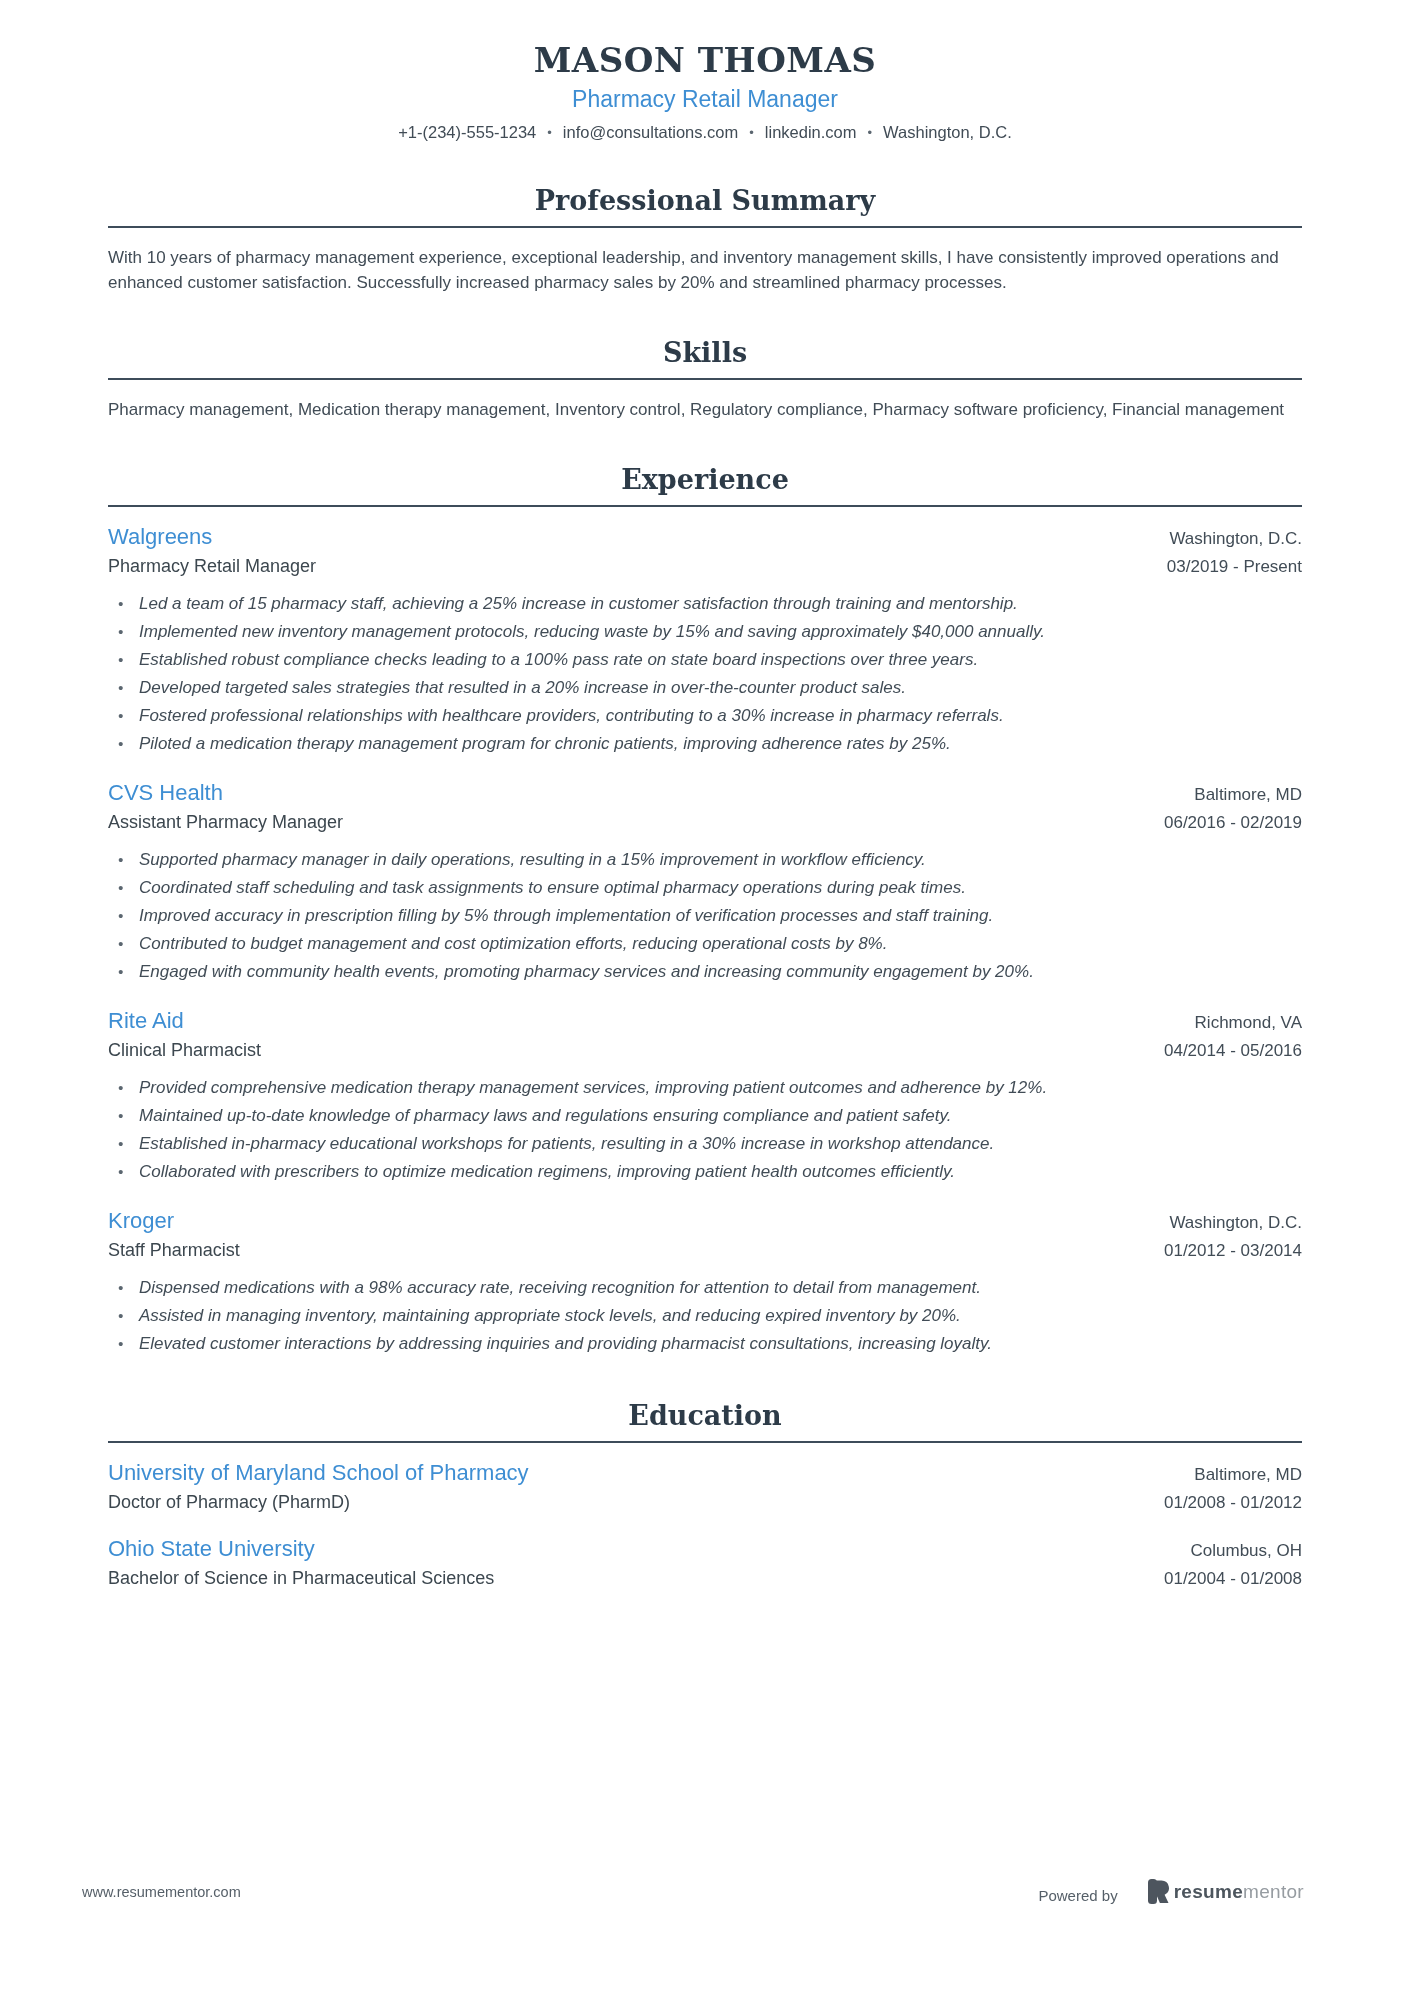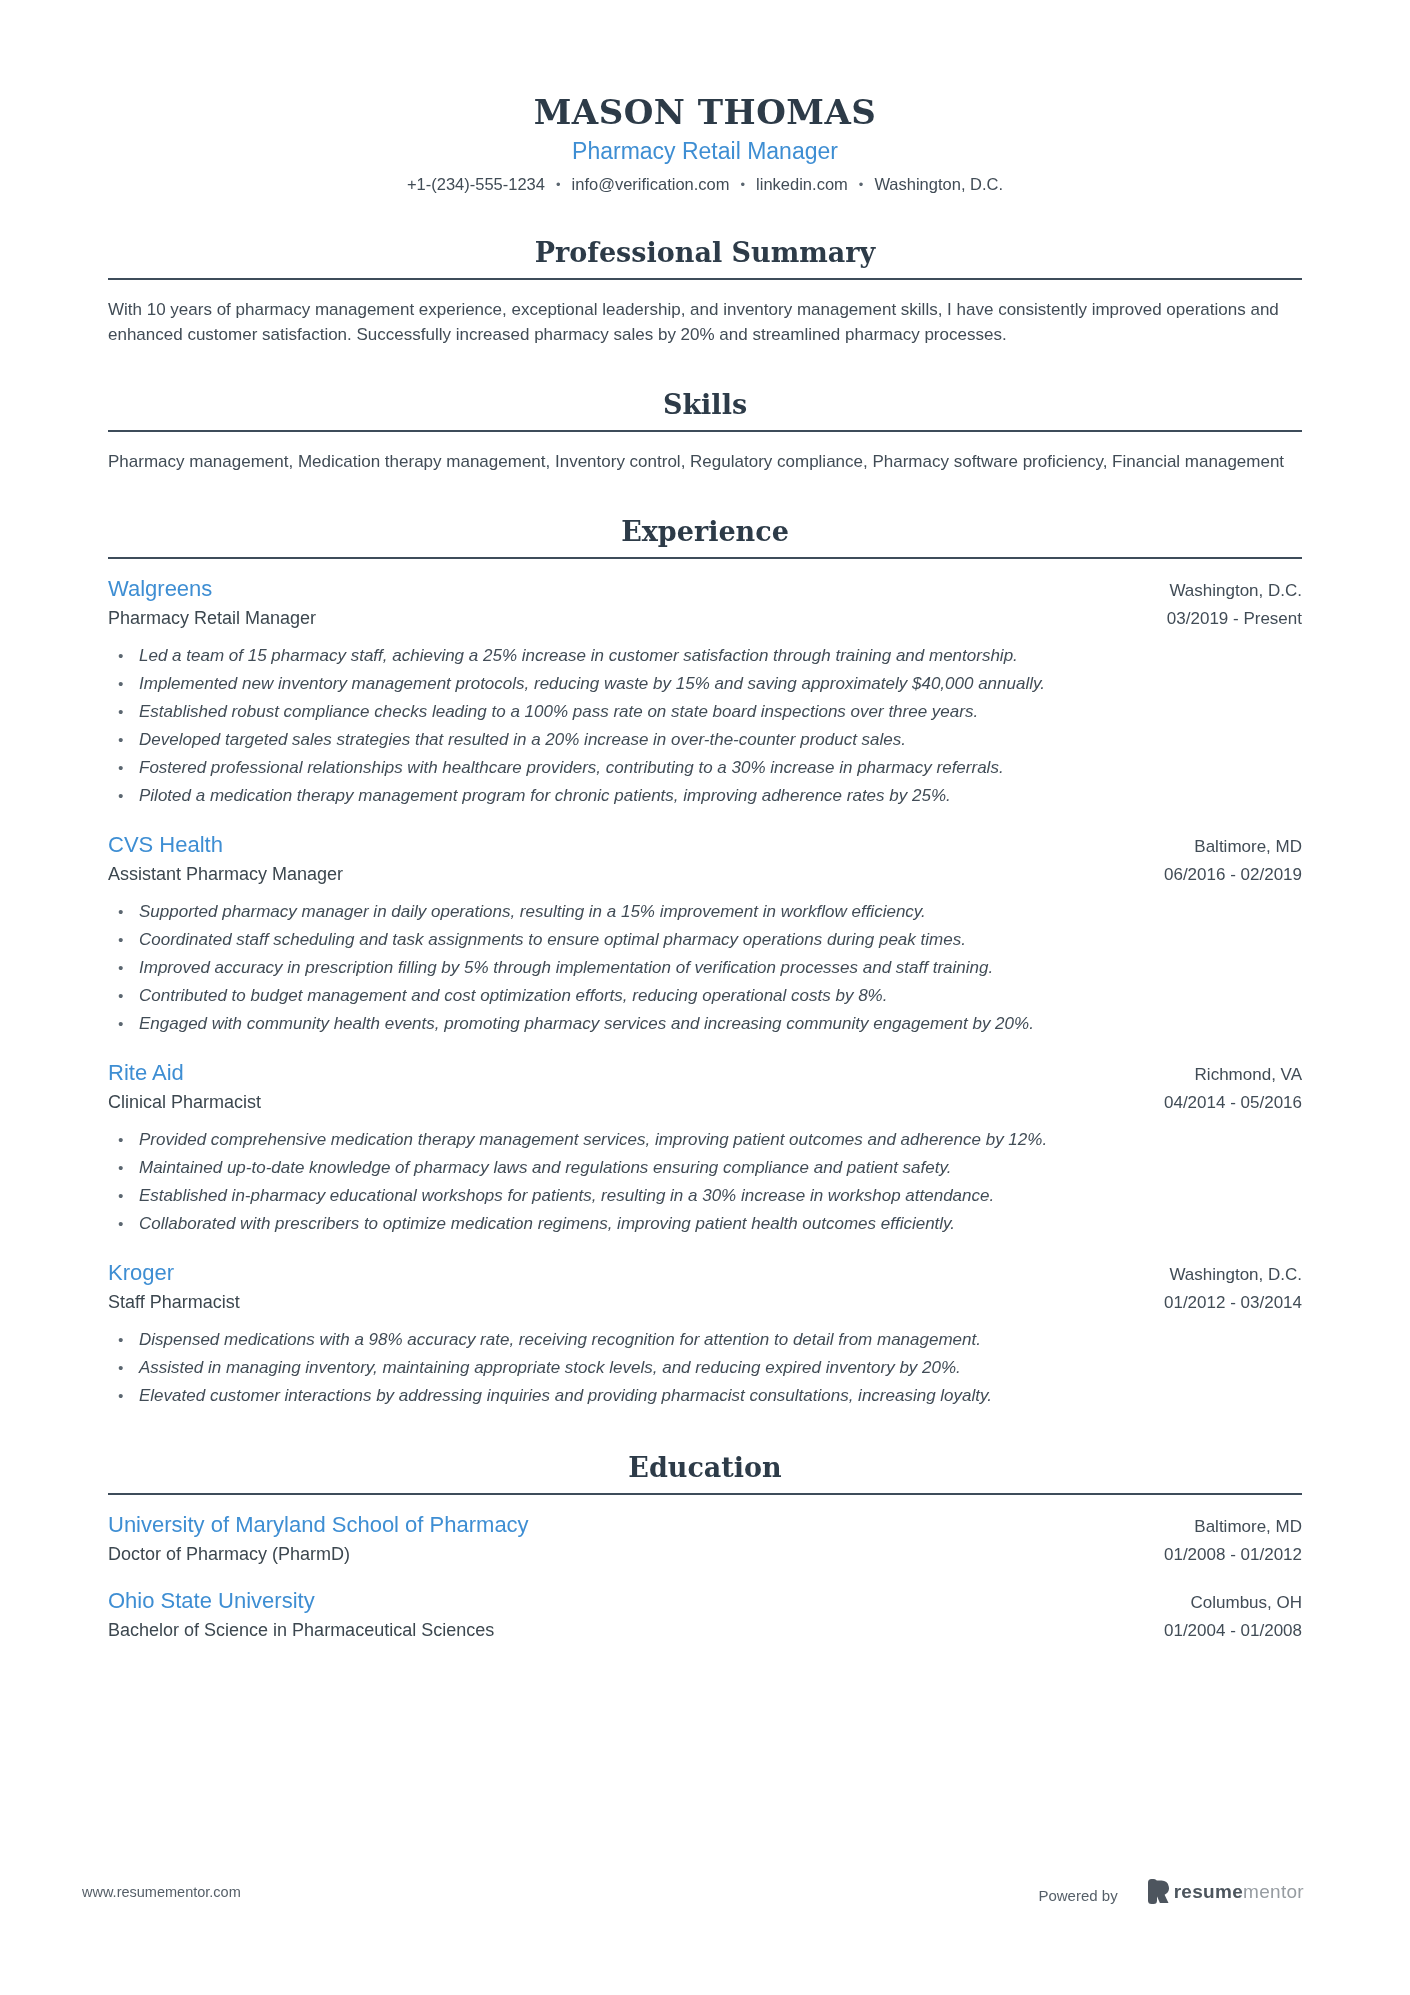--- a/index.html
+++ b/index.html
@@ -5,21 +5,21 @@
   * { box-sizing: border-box; margin: 0; padding: 0; }
   html, body { background: #ffffff; }
   body { font-family: "Liberation Sans", sans-serif; color: #414c56; }
 
   .page {
     position: relative;
     width: 1410px;
     height: 1995px;
     margin: 0 auto;
     background: #ffffff;
-    padding: 92px 108px 0 108px;
+    padding: 40px 108px 0 108px;
   }
 
   
   .resume-header { text-align: center; }
   .person-name {
     font-family: "DejaVu Serif", serif;
     font-weight: 800;
     font-size: 34px;
     line-height: 40px;
     letter-spacing: 0.5px;
@@ -143,21 +143,21 @@
 </style>
 </head>
 <body>
 
 <div class="page">
 
   <header class="resume-header">
     <div class="person-name">MASON THOMAS</div>
     <div class="person-title">Pharmacy Retail Manager</div>
     <div class="contact-line">
-      <span>+1-(234)-555-1234</span><span class="contact-sep">•</span><span>info@verification.com</span><span class="contact-sep">•</span><span>linkedin.com</span><span class="contact-sep">•</span><span>Washington, D.C.</span>
+      <span>+1-(234)-555-1234</span><span class="contact-sep">•</span><span>info@consultations.com</span><span class="contact-sep">•</span><span>linkedin.com</span><span class="contact-sep">•</span><span>Washington, D.C.</span>
     </div>
   </header>
 
   <section class="section">
     <h2 class="section-heading">Professional Summary</h2>
     <div class="section-rule"></div>
     <div class="section-body">
       <p class="para">With 10 years of pharmacy management experience, exceptional leadership, and inventory management skills, I have consistently improved operations and enhanced customer satisfaction. Successfully increased pharmacy sales by 20% and streamlined pharmacy processes.</p>
     </div>
   </section>

